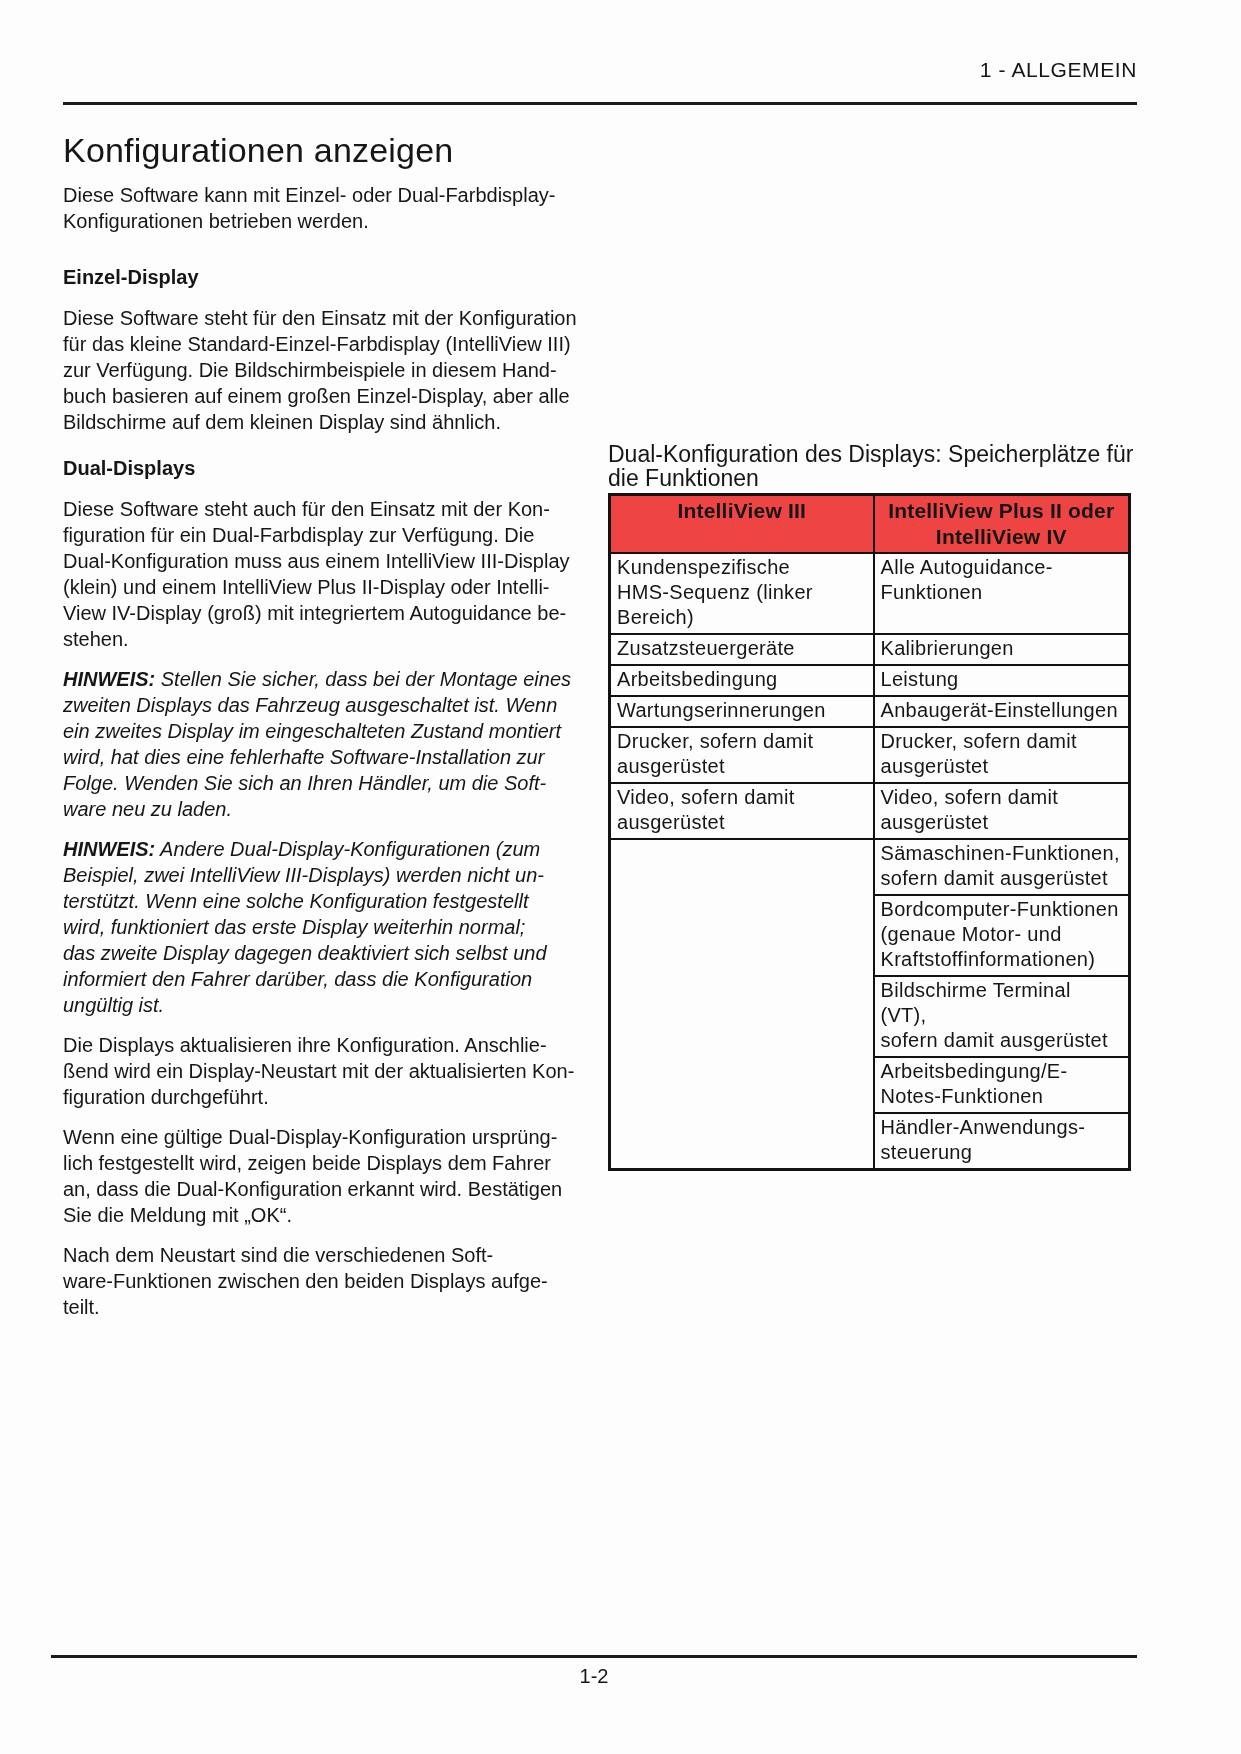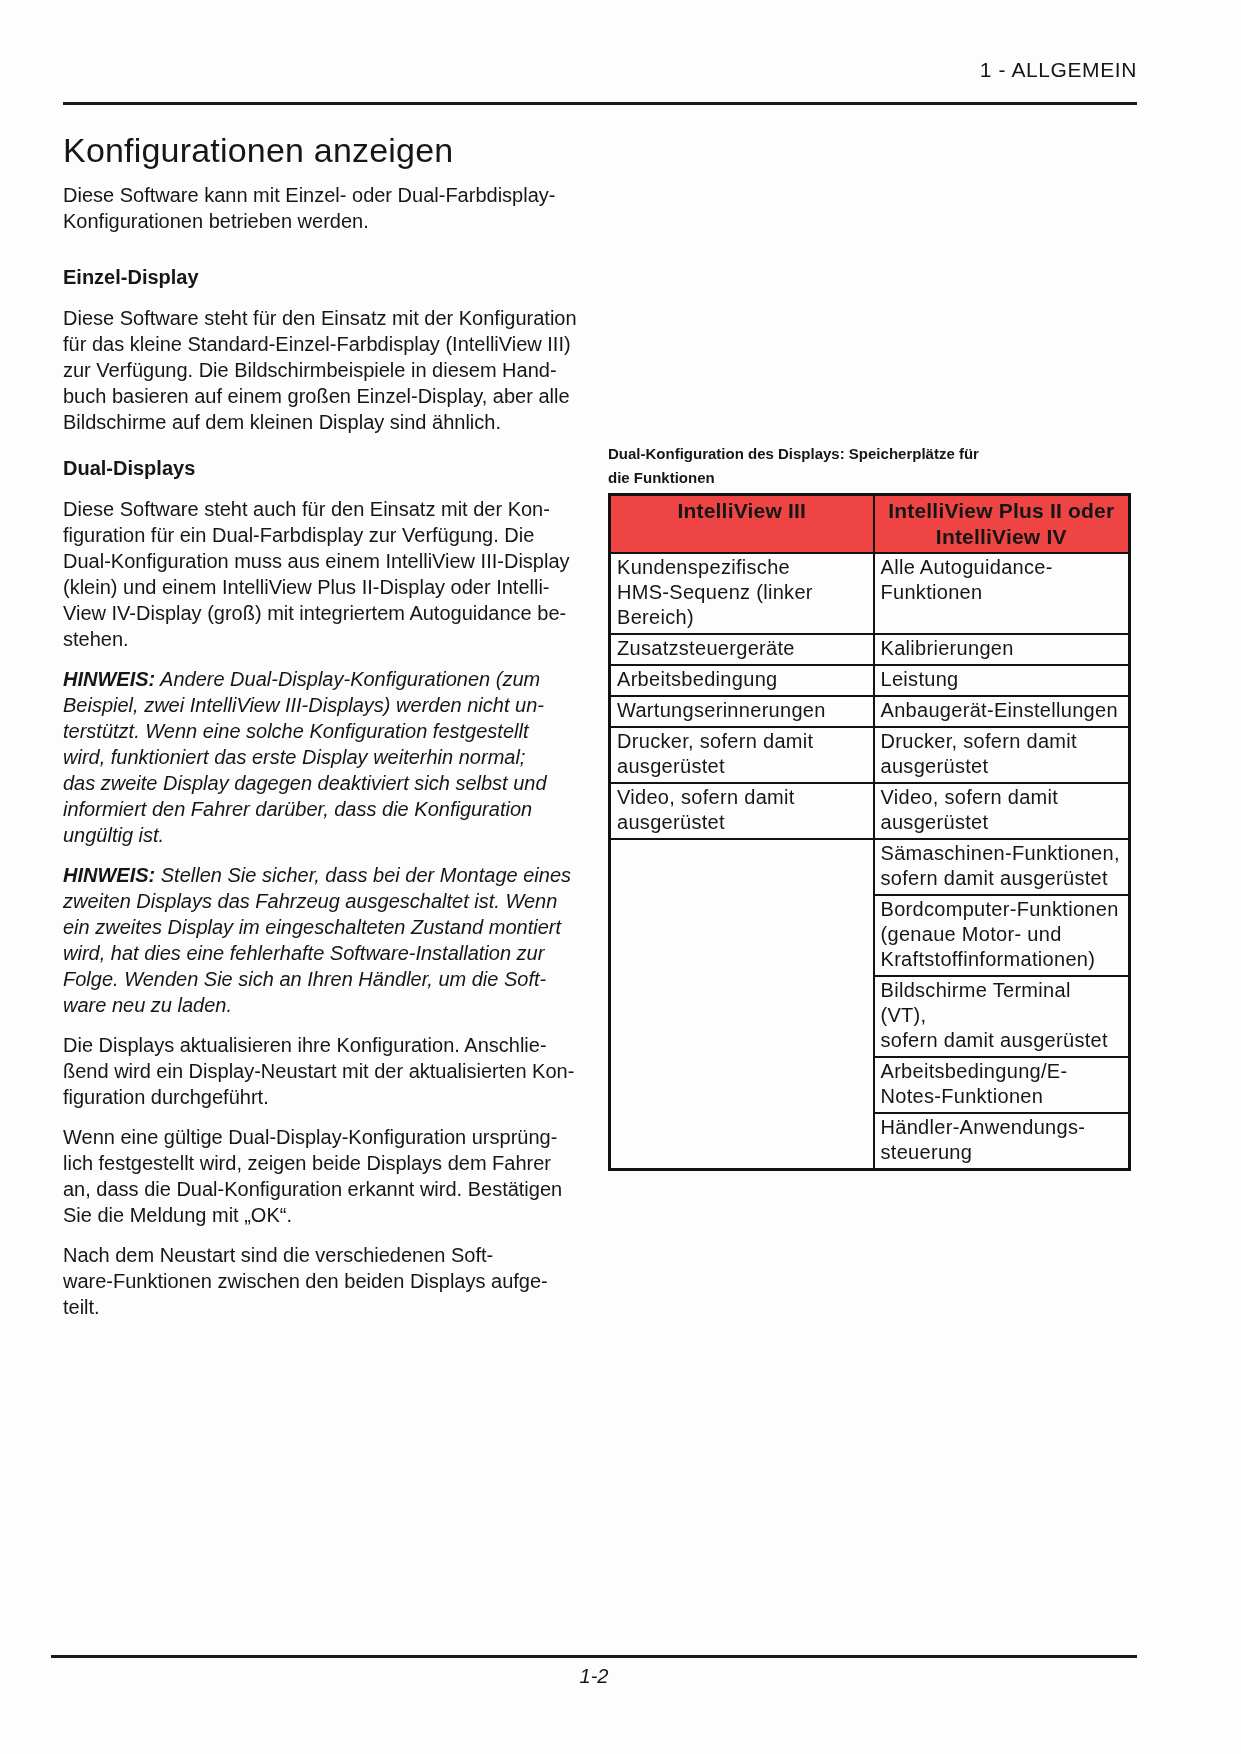--- a/index.html
+++ b/index.html
@@ -46,22 +46,22 @@
     font-weight: 700;
     margin: 12px 0 16px 0;
   }
   h2.section.later { margin-top: 22px; }
 
   .note { font-style: italic; }
   .note .lbl { font-weight: 700; }
   .note .txt { white-space: pre-line; }
 
   .table-caption {
-    font-size: 15px;
-    font-weight: 700;
+    font-size: 23px;
+    font-weight: 400;
     line-height: 24px;
     margin: 0 0 3px 0;
     white-space: pre-line;
   }
   table.mem {
     border-collapse: collapse;
     table-layout: fixed;
     width: 520px;
     border: 3px solid #121212;
   }
@@ -84,21 +84,20 @@
     padding: 2px 4px;
   }
   .table-note { margin-top: 30px; }
 
   .footer {
     position: absolute;
     top: 1655px;
     left: 51px;
     right: 104px;
     text-align: center;
-    font-style: italic;
   }
   .footer hr.rule { margin: 0; }
   .footer .pagenum {
     margin-top: 7px;
     font-size: 20px;
   }
 </style>
 </head>
 <body>
 
@@ -123,34 +122,34 @@
 Bildschirme auf dem kleinen Display sind ähnlich.</p>
 
         <h2 class="section later">Dual-Displays</h2>
         <p>Diese Software steht auch für den Einsatz mit der Kon-
 figuration für ein Dual-Farbdisplay zur Verfügung. Die
 Dual-Konfiguration muss aus einem IntelliView III-Display
 (klein) und einem IntelliView Plus II-Display oder Intelli-
 View IV-Display (groß) mit integriertem Autoguidance be-
 stehen.</p>
 
+        <p class="note"><span class="lbl">HINWEIS:</span> <span class="txt">Stellen Sie sicher, dass bei der Montage eines
+zweiten Displays das Fahrzeug ausgeschaltet ist. Wenn
+ein zweites Display im eingeschalteten Zustand montiert
+wird, hat dies eine fehlerhafte Software-Installation zur
+Folge. Wenden Sie sich an Ihren Händler, um die Soft-
+ware neu zu laden.</span></p>
+
         <p class="note"><span class="lbl">HINWEIS:</span> <span class="txt">Andere Dual-Display-Konfigurationen (zum
 Beispiel, zwei IntelliView III-Displays) werden nicht un-
 terstützt. Wenn eine solche Konfiguration festgestellt
 wird, funktioniert das erste Display weiterhin normal;
 das zweite Display dagegen deaktiviert sich selbst und
 informiert den Fahrer darüber, dass die Konfiguration
 ungültig ist.</span></p>
-
-        <p class="note"><span class="lbl">HINWEIS:</span> <span class="txt">Stellen Sie sicher, dass bei der Montage eines
-zweiten Displays das Fahrzeug ausgeschaltet ist. Wenn
-ein zweites Display im eingeschalteten Zustand montiert
-wird, hat dies eine fehlerhafte Software-Installation zur
-Folge. Wenden Sie sich an Ihren Händler, um die Soft-
-ware neu zu laden.</span></p>
 
         <p>Die Displays aktualisieren ihre Konfiguration. Anschlie-
 ßend wird ein Display-Neustart mit der aktualisierten Kon-
 figuration durchgeführt.</p>
         <p>Wenn eine gültige Dual-Display-Konfiguration ursprüng-
 lich festgestellt wird, zeigen beide Displays dem Fahrer
 an, dass die Dual-Konfiguration erkannt wird. Bestätigen
 Sie die Meldung mit „OK“.</p>
         <p>Nach dem Neustart sind die verschiedenen Soft-
 ware-Funktionen zwischen den beiden Displays aufge-

